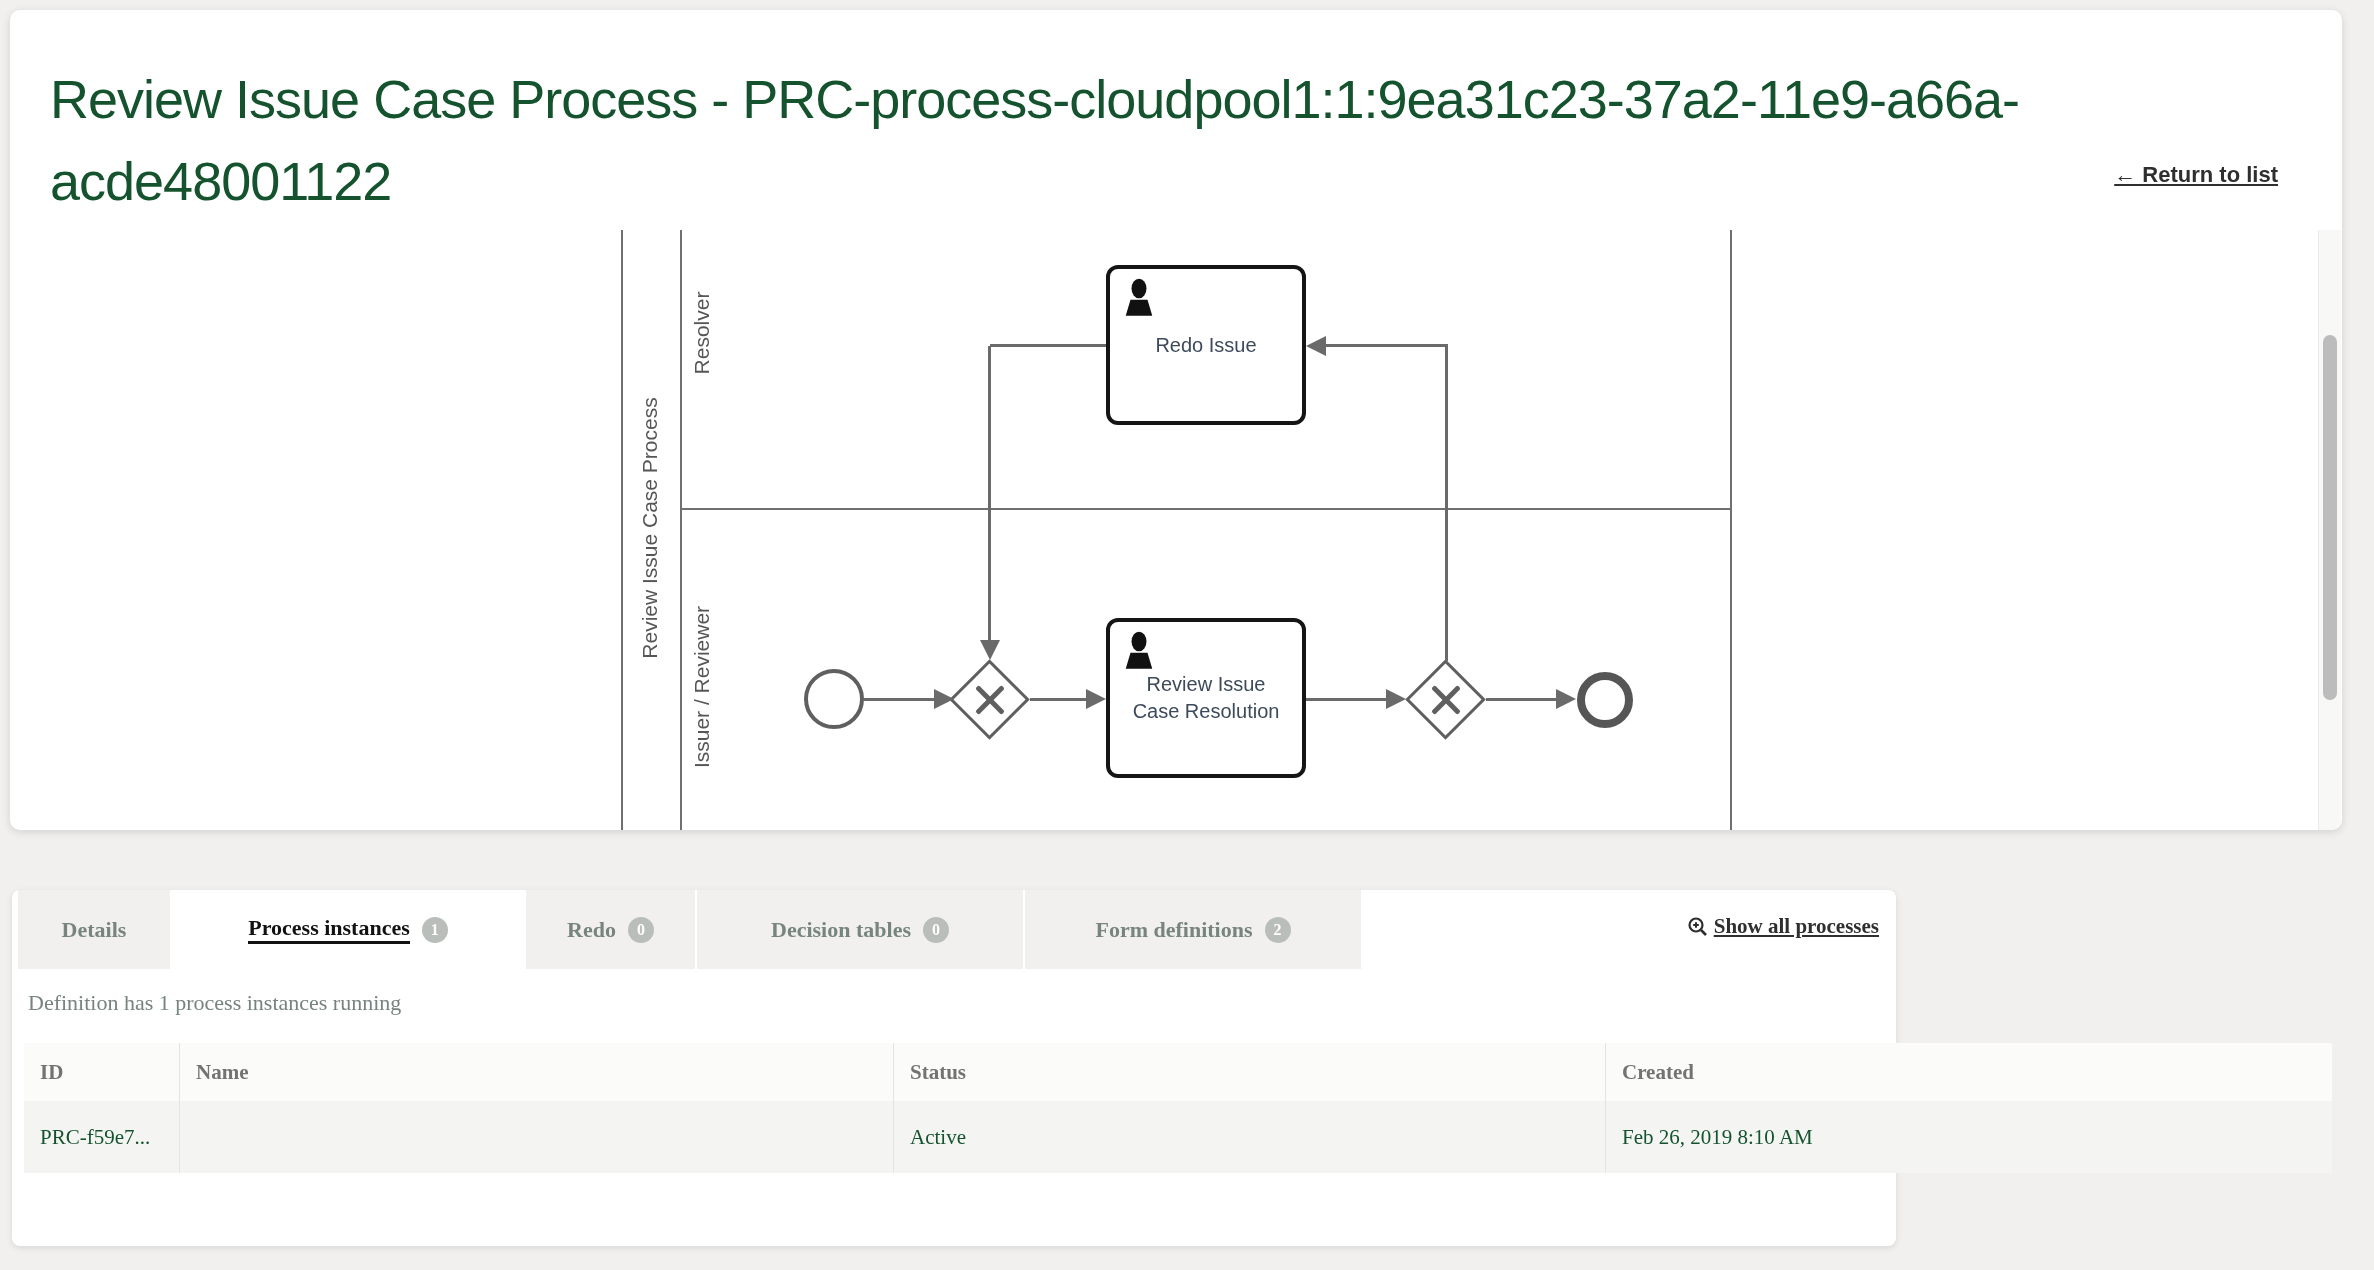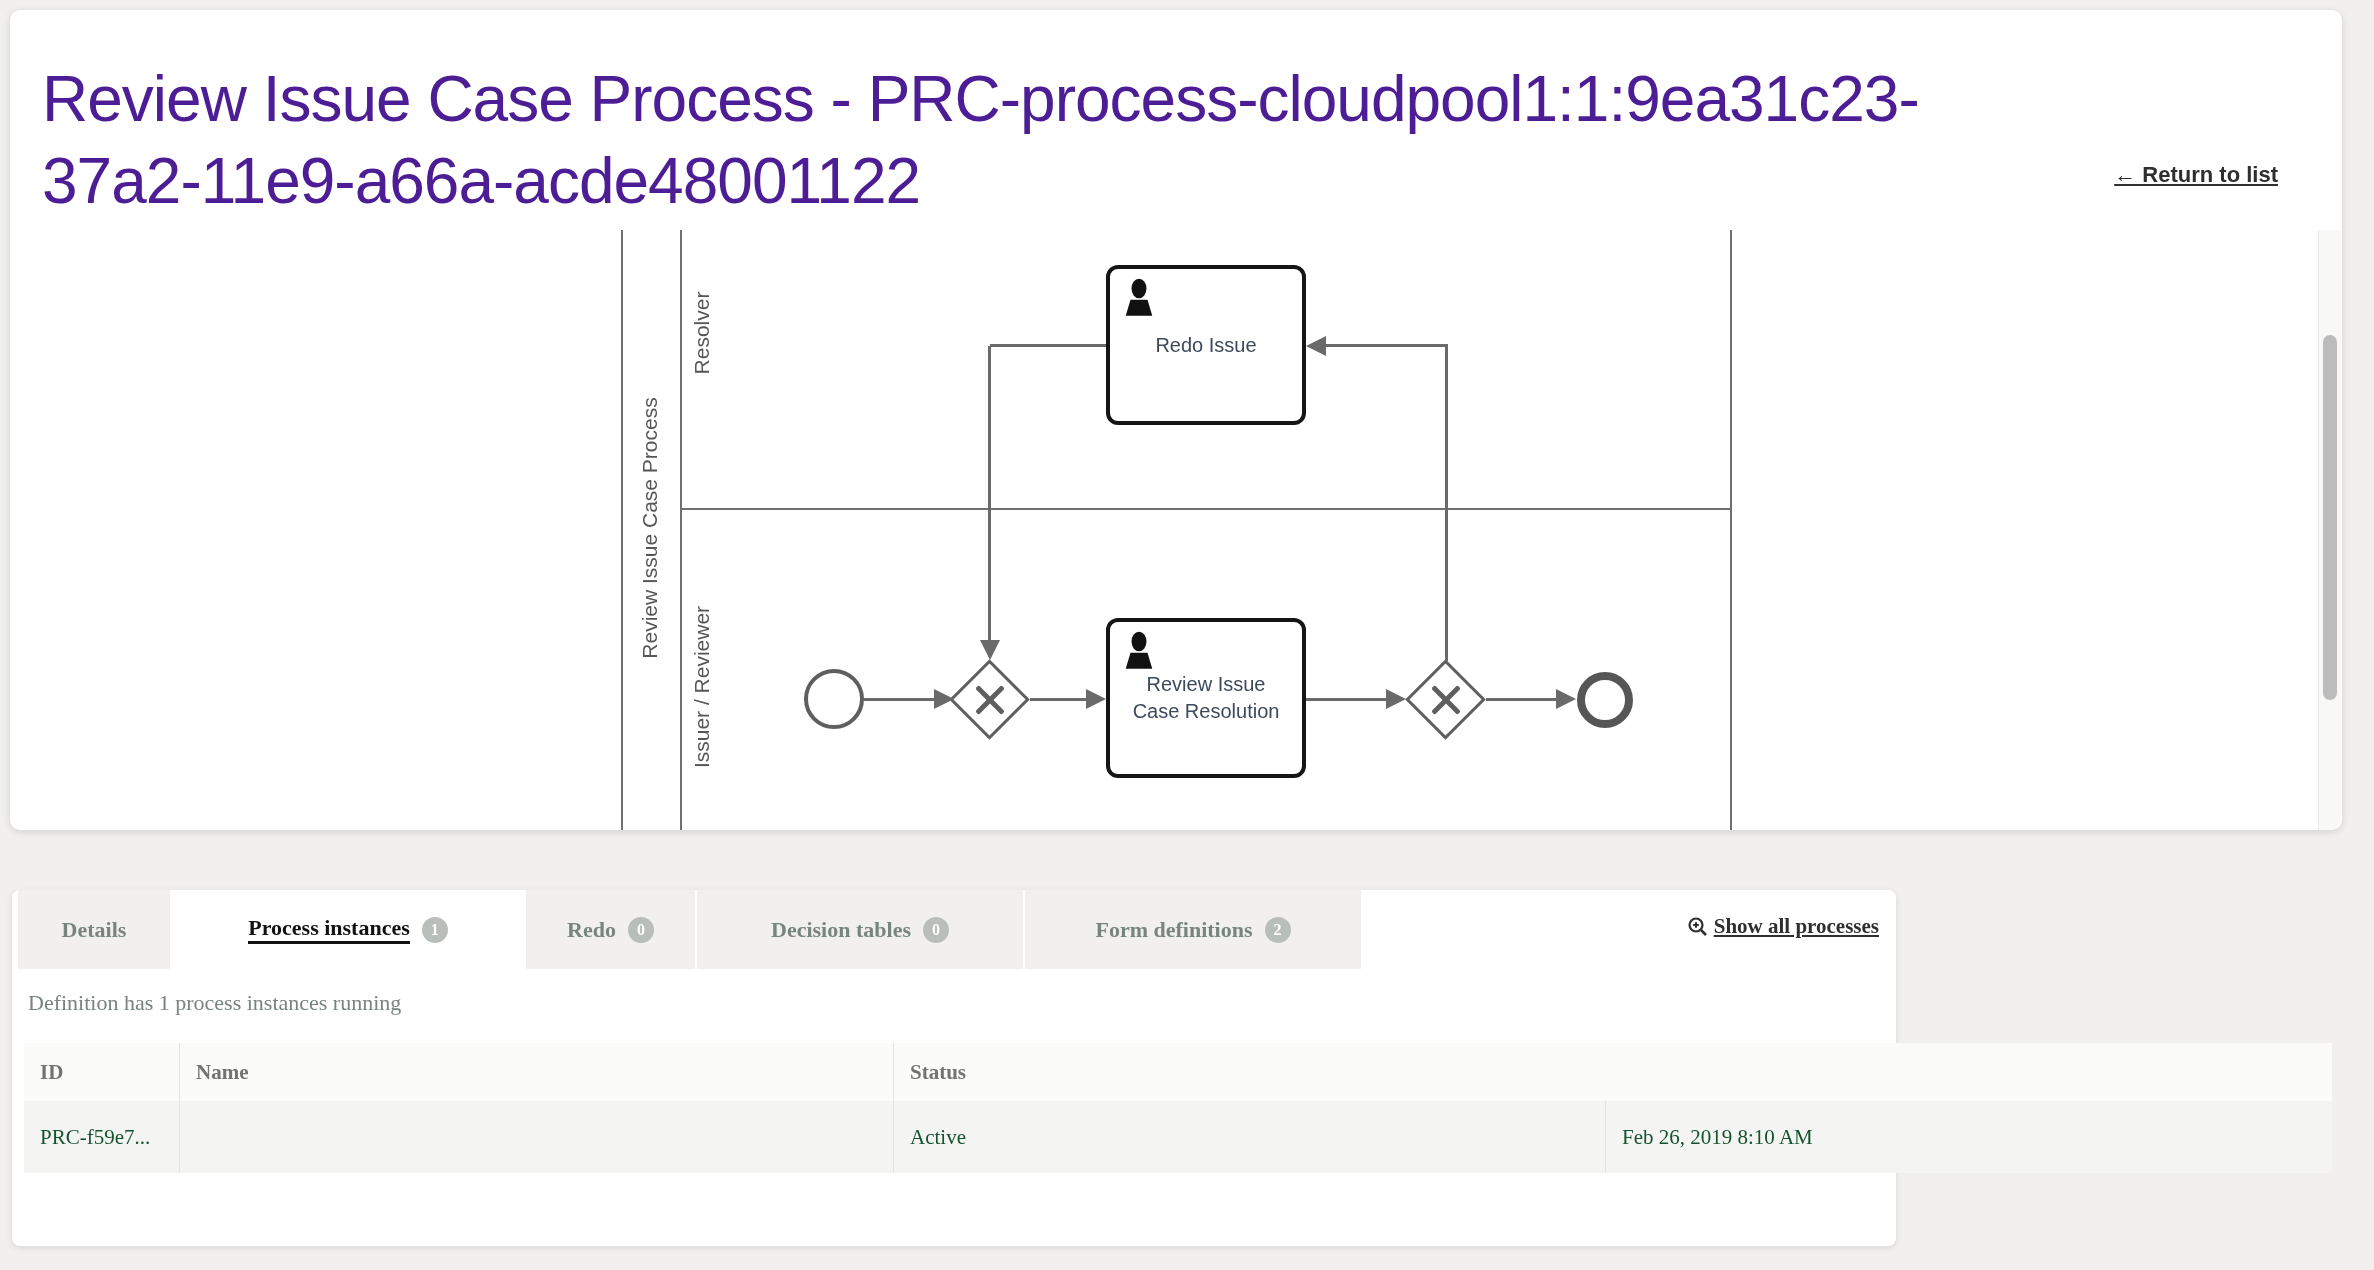--- a/index.html
+++ b/index.html
@@ -7,23 +7,23 @@
   body { font-family:"Liberation Sans", sans-serif; }
   #stage { position:relative; width:2374px; height:1270px; background:#f1f0ee; overflow:hidden; }
 
   
   .top-card {
     position:absolute; left:10px; top:10px; width:2332px; height:820px;
     background:#fff; border-radius:10px;
     box-shadow:0 2px 8px rgba(0,0,0,.13);
   }
   .page-title {
-    position:absolute; left:32px; top:48px; width:2010px;
-    font-size:64px; line-height:82px; font-weight:normal;
-    letter-spacing:-1px; color:#4c1d95;
+    position:absolute; left:40px; top:48px; width:2010px;
+    font-size:54px; line-height:82px; font-weight:normal;
+    letter-spacing:-1px; color:#14532d;
   }
   .return-link {
     position:absolute; right:64px; top:152px;
     font-size:22px; font-weight:bold; color:#2f2f2f;
     text-decoration:underline; cursor:pointer; white-space:nowrap;
   }
 
   
   .pool-line-v { position:absolute; width:2px; background:#707070; }
   .pool-line-h { position:absolute; height:2px; background:#707070; }
@@ -220,20 +220,21 @@
       <span class="link-text">Show all processes</span>
     </a>
 
     <div class="summary-line">Definition has 1 process instances running</div>
 
     <div class="inst-table">
       <div class="t-row t-head">
         <div class="t-cell">ID</div>
         <div class="t-cell">Name</div>
         <div class="t-cell">Status</div>
+        <div class="t-cell">Created</div>
       </div>
       <div class="t-row t-data">
         <div class="t-cell">PRC-f59e7...</div>
         <div class="t-cell"></div>
         <div class="t-cell">Active</div>
         <div class="t-cell">Feb 26, 2019 8:10 AM</div>
       </div>
     </div>
   </div>
 

